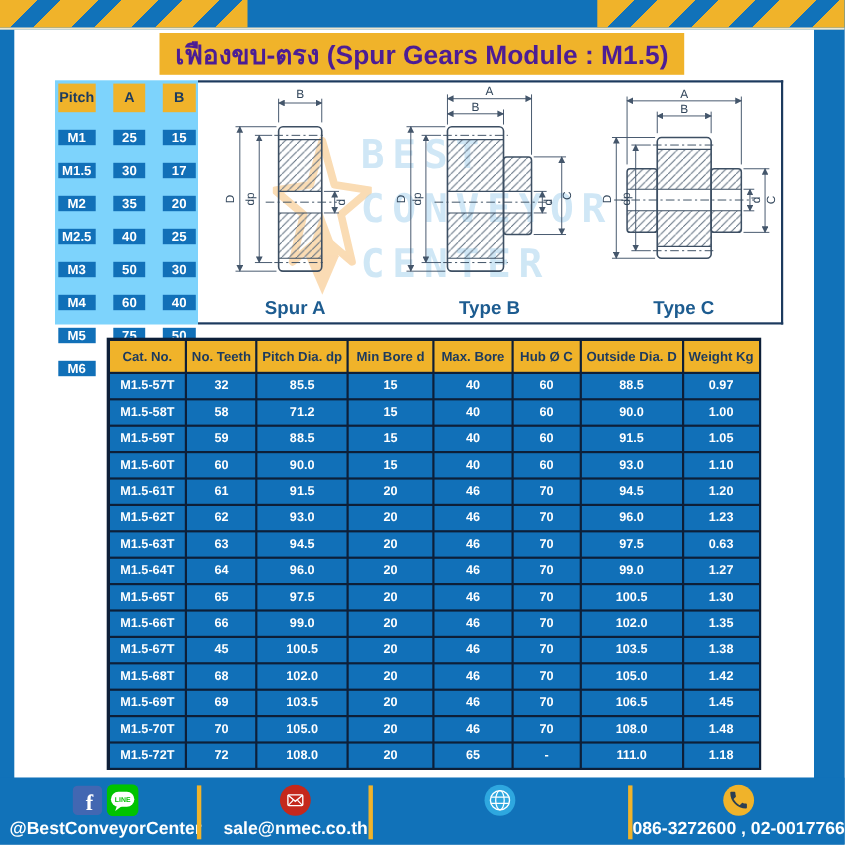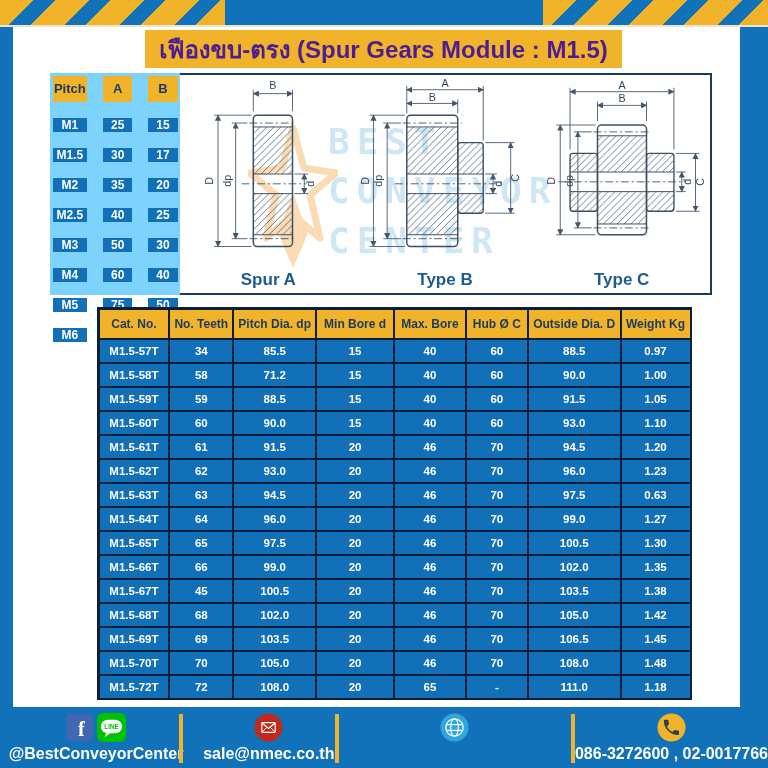--- a/index.html
+++ b/index.html
@@ -285,21 +285,21 @@
   <div class="mtable" id="main-grid">
       <div class="hcell">Cat. No.</div>
       <div class="hcell">No. Teeth</div>
       <div class="hcell">Pitch Dia. dp</div>
       <div class="hcell">Min Bore d</div>
       <div class="hcell">Max. Bore</div>
       <div class="hcell">Hub Ø C</div>
       <div class="hcell">Outside Dia. D</div>
       <div class="hcell">Weight Kg</div>
       <div class="cell">M1.5-57T</div>
-      <div class="cell">34</div>
+      <div class="cell">32</div>
       <div class="cell">85.5</div>
       <div class="cell">15</div>
       <div class="cell">40</div>
       <div class="cell">60</div>
       <div class="cell">88.5</div>
       <div class="cell">0.97</div>
       <div class="cell">M1.5-58T</div>
       <div class="cell">58</div>
       <div class="cell">71.2</div>
       <div class="cell">15</div>

